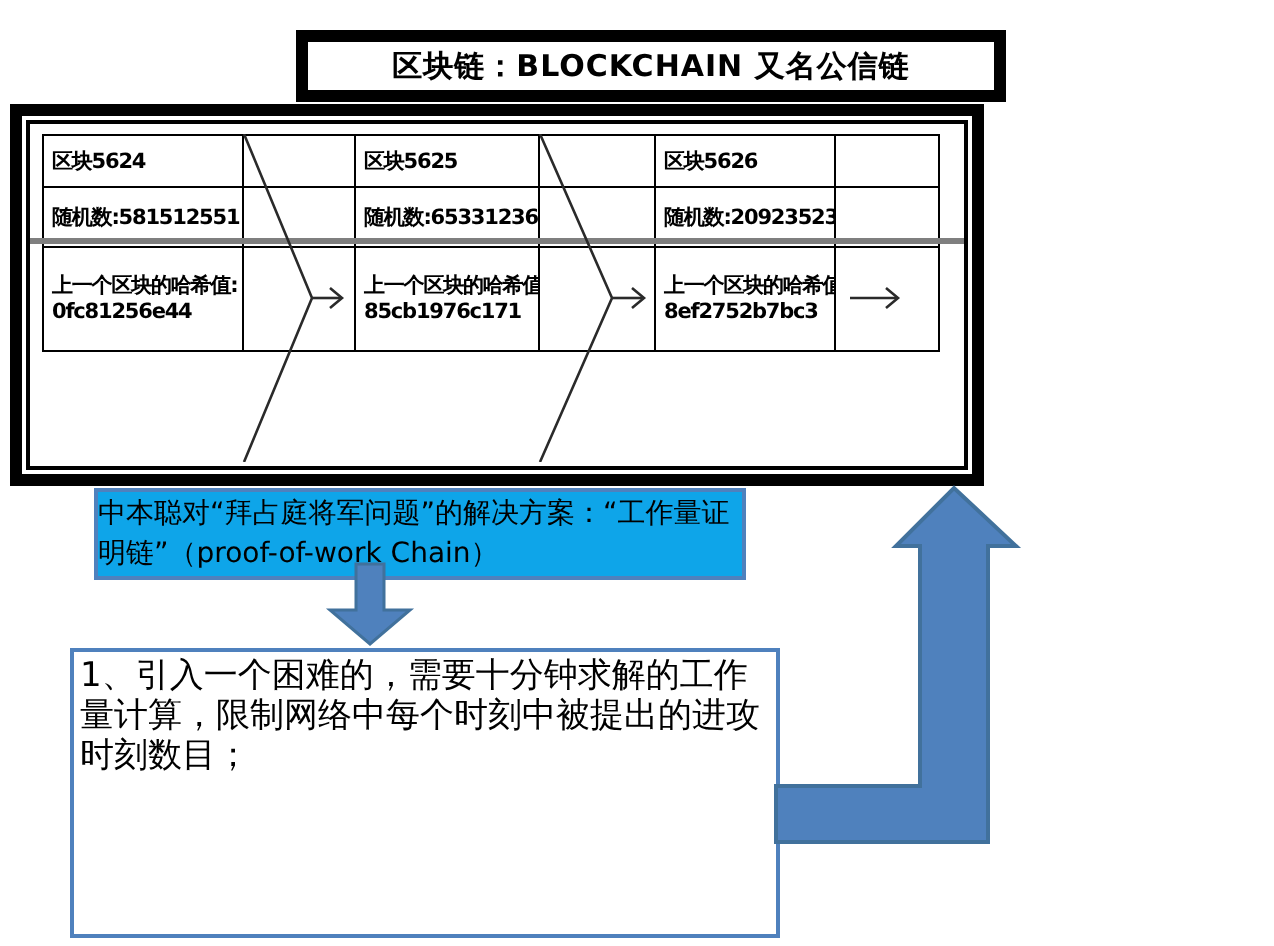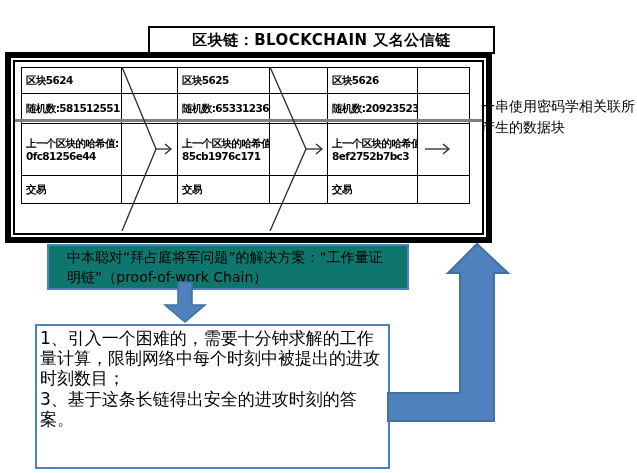--- a/index.html
+++ b/index.html
@@ -2,22 +2,22 @@
 <html><head>
 <meta charset="utf-8">
 <style>
   html,body{margin:0;padding:0;background:#fff;}
   #page-root{
     position:relative;width:637px;height:473px;background:#fff;overflow:hidden;
     font-family:"DejaVu Sans","Liberation Sans",sans-serif;color:#000;
   }
   
   .title-box{
-    position:absolute;left:148px;top:26px;width:343px;height:24px;
-    border:2px solid #000000;background:#fff;
+    position:absolute;left:148px;top:15px;width:343px;height:24px;
+    border:6px solid #000000;background:#fff;
     display:flex;align-items:center;justify-content:center;
     font-size:15px;font-weight:bold;letter-spacing:.5px;
   }
   
   .frame-outer{
     position:absolute;left:5px;top:52px;width:487px;height:191px;
     border:6px solid #000;box-sizing:border-box;background:#fff;padding-left:29px;
   }
   .frame-inner{
     position:absolute;left:2px;top:2px;right:2px;bottom:2px;
@@ -41,22 +41,22 @@
   }
   .conn-svg{position:absolute;top:5px;z-index:4;}
   
   .side-note{
     position:absolute;left:481px;top:96px;width:156px;
     font-size:14px;line-height:21px;
   }
   
   .solution-box{
     position:absolute;left:47px;top:244px;width:322px;
-    border:2px solid #4f81bd;background:#0f766e;
-    padding:1px 18px;font-size:14px;line-height:20px;
+    border:2px solid #4f81bd;background:#0ea5e9;
+    padding:1px 0;font-size:14px;line-height:20px;
   }
   
   .steps-box{
     position:absolute;left:35px;top:324px;width:345px;height:137px;
     border:2px solid #4f81bd;background:#fff;
     padding:2px 3px;font-size:17px;line-height:20.2px;
   }
   .arrow-svg{position:absolute;z-index:5;}
 </style>
 </head>
@@ -108,28 +108,20 @@
               <div>上一个区块的哈希值:</div>
               <div>85cb1976c171</div>
             </td>
             <td class="cc"></td>
             <td class="hash-cell">
               <div>上一个区块的哈希值:</div>
               <div>8ef2752b7bc3</div>
             </td>
             <td class="cc"></td>
           </tr>
-          <tr class="r5">
-            <td>交易</td>
-            <td class="cc"></td>
-            <td>交易</td>
-            <td class="cc"></td>
-            <td>交易</td>
-            <td class="cc"></td>
-          </tr>
         </tbody>
           </table>
 
         <div class="gray-line"></div>
 
         <svg class="conn-svg" style="left:106px;" width="56" height="164">
           <polyline points="1,0 35,82 1,164" fill="none" stroke="#2a2a2a" stroke-width="1.3"></polyline>
           <line x1="35" y1="82" x2="49" y2="82" stroke="#2a2a2a" stroke-width="1.3"></line>
           <polyline points="44,77 50,82 44,87" fill="none" stroke="#2a2a2a" stroke-width="1.3"></polyline>
         </svg>
@@ -142,30 +134,28 @@
 
         <svg class="conn-svg" style="left:402px;" width="52" height="164">
           <line x1="8" y1="82" x2="31" y2="82" stroke="#2a2a2a" stroke-width="1.3"></line>
           <polyline points="26,77 32,82 26,87" fill="none" stroke="#2a2a2a" stroke-width="1.3"></polyline>
         </svg>
 
       </div>
     </div>
   </div>
 
-  <div class="side-note">一串使用密码学相关联所产生的数据块</div>
 
   <div class="solution-box">中本聪对“拜占庭将军问题”的解决方案：“工作量证明链”（proof-of-work Chain）</div>
 
   <svg class="arrow-svg" style="left:160px;top:281px;" width="50" height="43">
     <polygon points="18,1 32,1 32,24 45,24 25,41 5,24 18,24" fill="#4f81bd" stroke="#41719c" stroke-width="1.5"></polygon>
   </svg>
 
   <div class="steps-box">
     <div>1、引入一个困难的，需要十分钟求解的工作量计算，限制网络中每个时刻中被提出的进攻时刻数目；</div>
-    <div>3、基于这条长链得出安全的进攻时刻的答案。</div>
   </div>
 
   <svg class="arrow-svg" style="left:385px;top:240px;" width="130" height="186">
     <polygon points="3,181 3,153 75,153 75,33 63,33 92,4 123,33 109,33 109,181" fill="#4f81bd" stroke="#41719c" stroke-width="2" stroke-linejoin="miter"></polygon>
   </svg>
 
 </div>
 
 </body></html>

